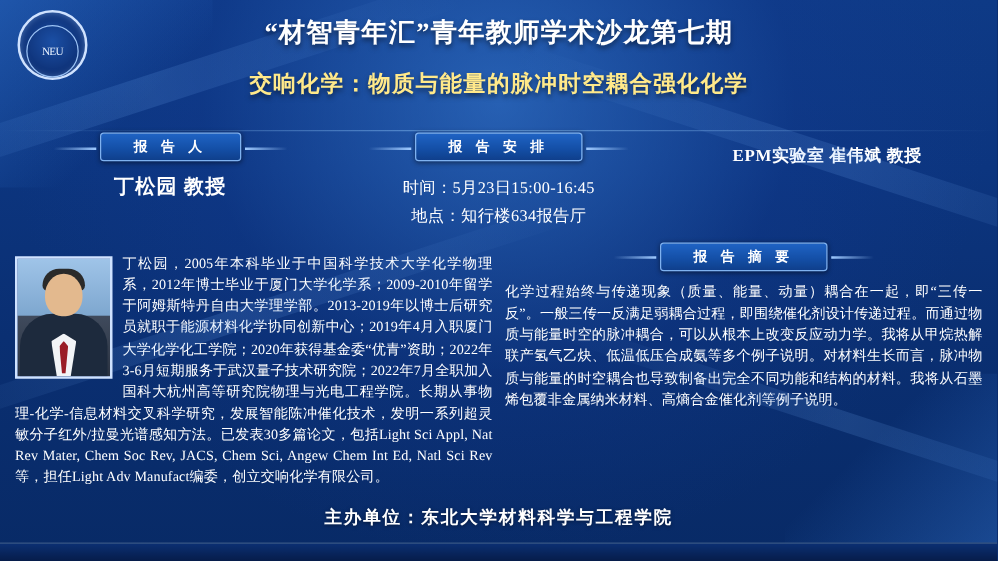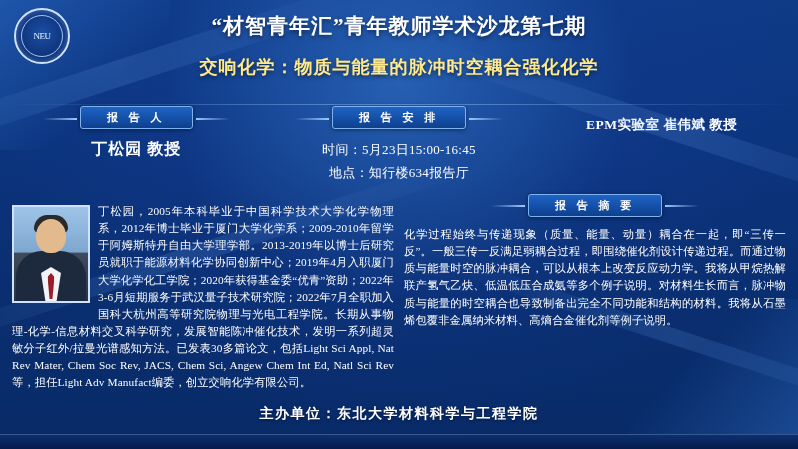--- a/index.html
+++ b/index.html
@@ -25,21 +25,21 @@
   .corner{position:absolute;width:170px;height:150px;pointer-events:none;}
   .c-tl{left:0;top:0;background:linear-gradient(135deg,rgba(70,150,255,.30),rgba(70,150,255,0) 62%);}
   .c-br{right:0;bottom:0;background:linear-gradient(315deg,rgba(70,150,255,.30),rgba(70,150,255,0) 62%);}
   .glowline{position:absolute;left:0;right:0;height:1px;background:linear-gradient(90deg,rgba(130,190,255,0),rgba(150,205,255,.5),rgba(130,190,255,0));}
 
   
   .header{position:relative;height:100px;padding:8px 12px 0 12px;box-sizing:border-box;}
   .logo-block{position:absolute;left:14px;top:8px;display:flex;align-items:center;gap:9px;}
   .emblem{width:52px;height:52px;border-radius:50%;border:2px solid #cfe2ff;
      background:radial-gradient(circle at 50% 45%,#1b4fa5 0%,#0d2f73 70%,#0a2356 100%);
-     display:flex;align-items:center;justify-content:center;box-shadow:0 0 6px rgba(140,190,255,.5) inset;}
+     display:flex;align-items:flex-end;justify-content:center;box-shadow:0 0 6px rgba(140,190,255,.5) inset;}
   .emblem-inner{width:40px;height:40px;border-radius:50%;border:1px solid #9cc3f5;display:flex;align-items:center;justify-content:center;}
   .emblem-inner span{color:#eaf3ff;font-size:9px;letter-spacing:-.5px;font-family:"Liberation Serif",serif;}
   .uni-name{line-height:1.18;}
   .uni-cn{color:#ffffff;font-size:15px;font-weight:bold;letter-spacing:1px;text-shadow:0 1px 2px rgba(0,0,0,.45);}
   .uni-en{color:#cfe1fb;font-size:7.5px;letter-spacing:.2px;margin-top:3px;}
   .title1{
     position:absolute;left:0;right:0;top:12px;text-align:center;
     color:#ffffff;font-size:21px;font-weight:bold;letter-spacing:1px;
     text-shadow:0 2px 4px rgba(0,0,0,.5);
     font-family:"Liberation Serif","DejaVu Serif",serif;

